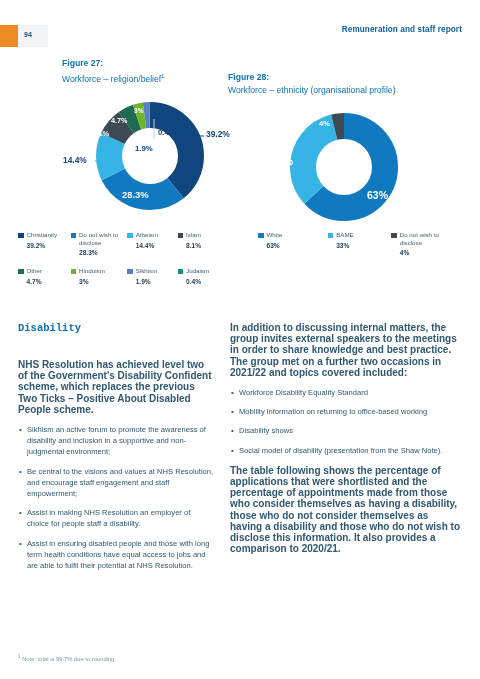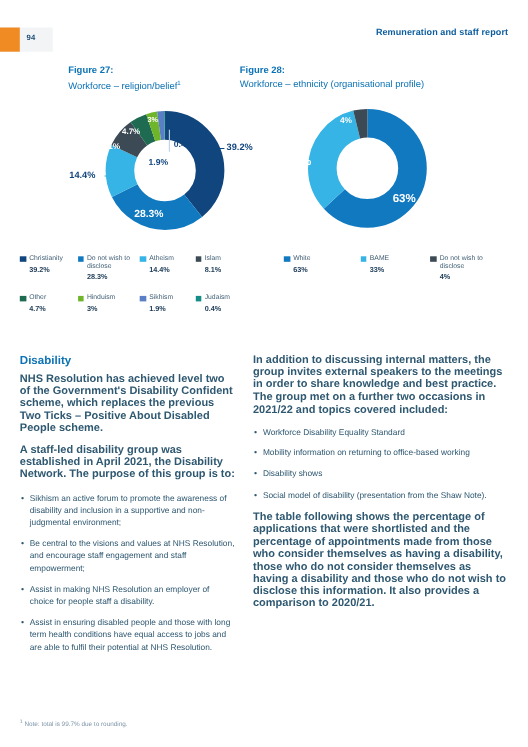--- a/index.html
+++ b/index.html
@@ -50,21 +50,21 @@
     color: #0b5c9e;
     letter-spacing: .1px;
   }
 
   
   .fig {
     position: absolute;
     top: 57px;
   }
   .fig-left  { left: 18px;  width: 205px; margin-left: 44px; }
-  .fig-right { left: 218px; width: 232px; }
+  .fig-right { left: 228px; width: 232px; margin-top: 14px; }
 
   .fig-label {
     font-size: 8.6px;
     font-weight: bold;
     color: #0b72b5;
     line-height: 12px;
   }
   .fig-title {
     font-size: 8.6px;
     color: #0b72b5;
@@ -121,22 +121,23 @@
 
   
   .col { position: absolute; top: 322px; }
   .col-left  { left: 18px;  width: 196px; }
   .col-right { left: 230px; width: 232px; }
 
   h2.section {
     font-size: 10.5px;
     font-weight: bold;
     color: #0b72b5;
-    margin-bottom: 4px;
+    margin-bottom: 24px;
     line-height: 13px;
+    font-family: Liberation Mono, monospace;
   }
   p.body {
     font-size: 10px;
     line-height: 11.2px;
     color: #2f5871;
     margin-bottom: 9px;
     font-weight: bold;
   }
   ul.bullets { list-style: none; margin: 0 0 9px 0; padding: 0; }
   ul.bullets li {
@@ -337,21 +338,20 @@
           <span class="legend-name" style="max-width:46px">Do not wish to disclose</span>
         </div>
         <div class="legend-val">4%</div>
       </div>
     </div>
   </div>
 
   <div class="col col-left">
     <h2 class="section">Disability</h2>
     <p class="body">NHS Resolution has achieved level two of the Government's Disability Confident scheme, which replaces the previous Two Ticks – Positive About Disabled People scheme.</p>
-    <p class="body">A staff-led disability group was established in April 2021, the Disability Network. The purpose of this group is to:</p>
     <ul class="bullets">
       <li>Sikhism an active forum to promote the awareness of disability and inclusion in a supportive and non-judgmental environment;</li>
       <li>Be central to the visions and values at NHS Resolution, and encourage staff engagement and staff empowerment;</li>
       <li>Assist in making NHS Resolution an employer of choice for people staff a disability.</li>
       <li>Assist in ensuring disabled people and those with long term health conditions have equal access to jobs and are able to fulfil their potential at NHS Resolution.</li>
     </ul>
   </div>
 
   <div class="col col-right">
     <p class="body">In addition to discussing internal matters, the group invites external speakers to the meetings in order to share knowledge and best practice. The group met on a further two occasions in 2021/22 and topics covered included:</p>

